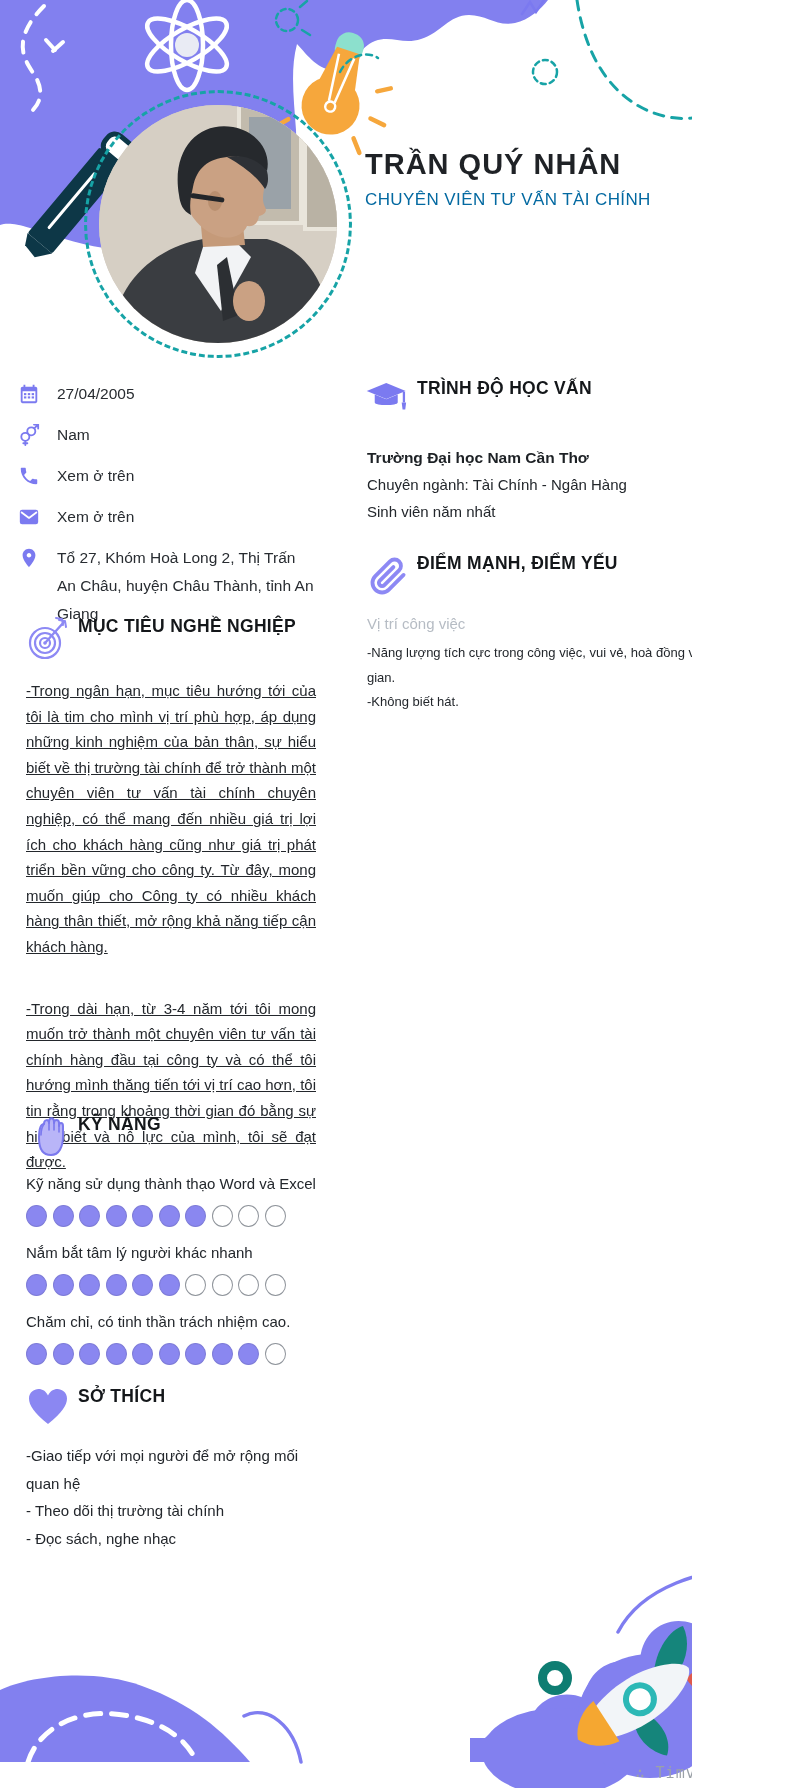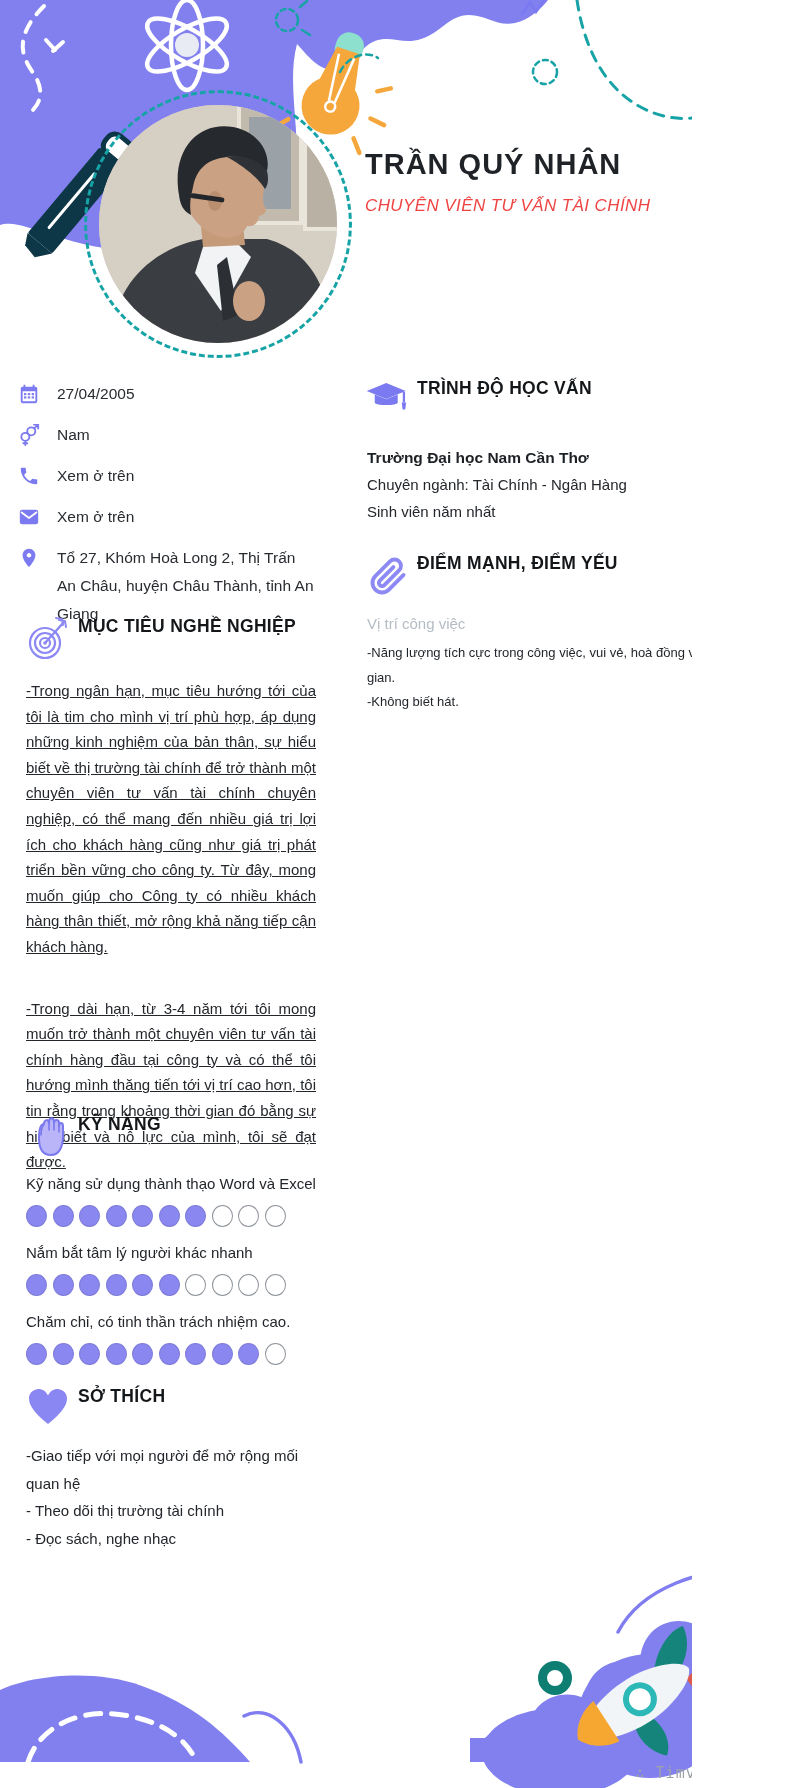--- a/index.html
+++ b/index.html
@@ -18,21 +18,21 @@
   .photo-ring{
     left:84px;top:90px;width:262px;height:262px;border:3px dashed #16a3a6;
     border-radius:50%;display:flex;align-items:center;justify-content:center;
     background:transparent;box-sizing:content-box;
   }
   .photo{width:238px;height:238px;border-radius:50%;overflow:hidden;background:#d3ccc2;}
 
   
   .name-block{left:365px;top:148px;width:420px;}
   .person-name{font-size:29px;font-weight:700;letter-spacing:1px;color:#1f2226;margin:0;}
-  .person-title{font-size:17px;color:#ef4444;letter-spacing:.4px;margin-top:15px;font-style:italic;}
+  .person-title{font-size:17px;color:#0369a1;letter-spacing:.4px;margin-top:9px;}
 
   
   .contact{left:18px;top:383px;width:300px;}
   .contact-row{display:flex;align-items:flex-start;margin-bottom:16px;min-height:22px;}
   .contact-row .cicon{width:22px;height:22px;flex:0 0 22px;margin-right:17px;}
   .contact-row .ctext{font-size:15.5px;line-height:28px;color:#282c31;max-width:258px;margin-top:-3px;}
 
   
   .sec-header{display:flex;}
   .sec-header .hicon{width:46px;flex:0 0 46px;display:flex;justify-content:flex-start;}

